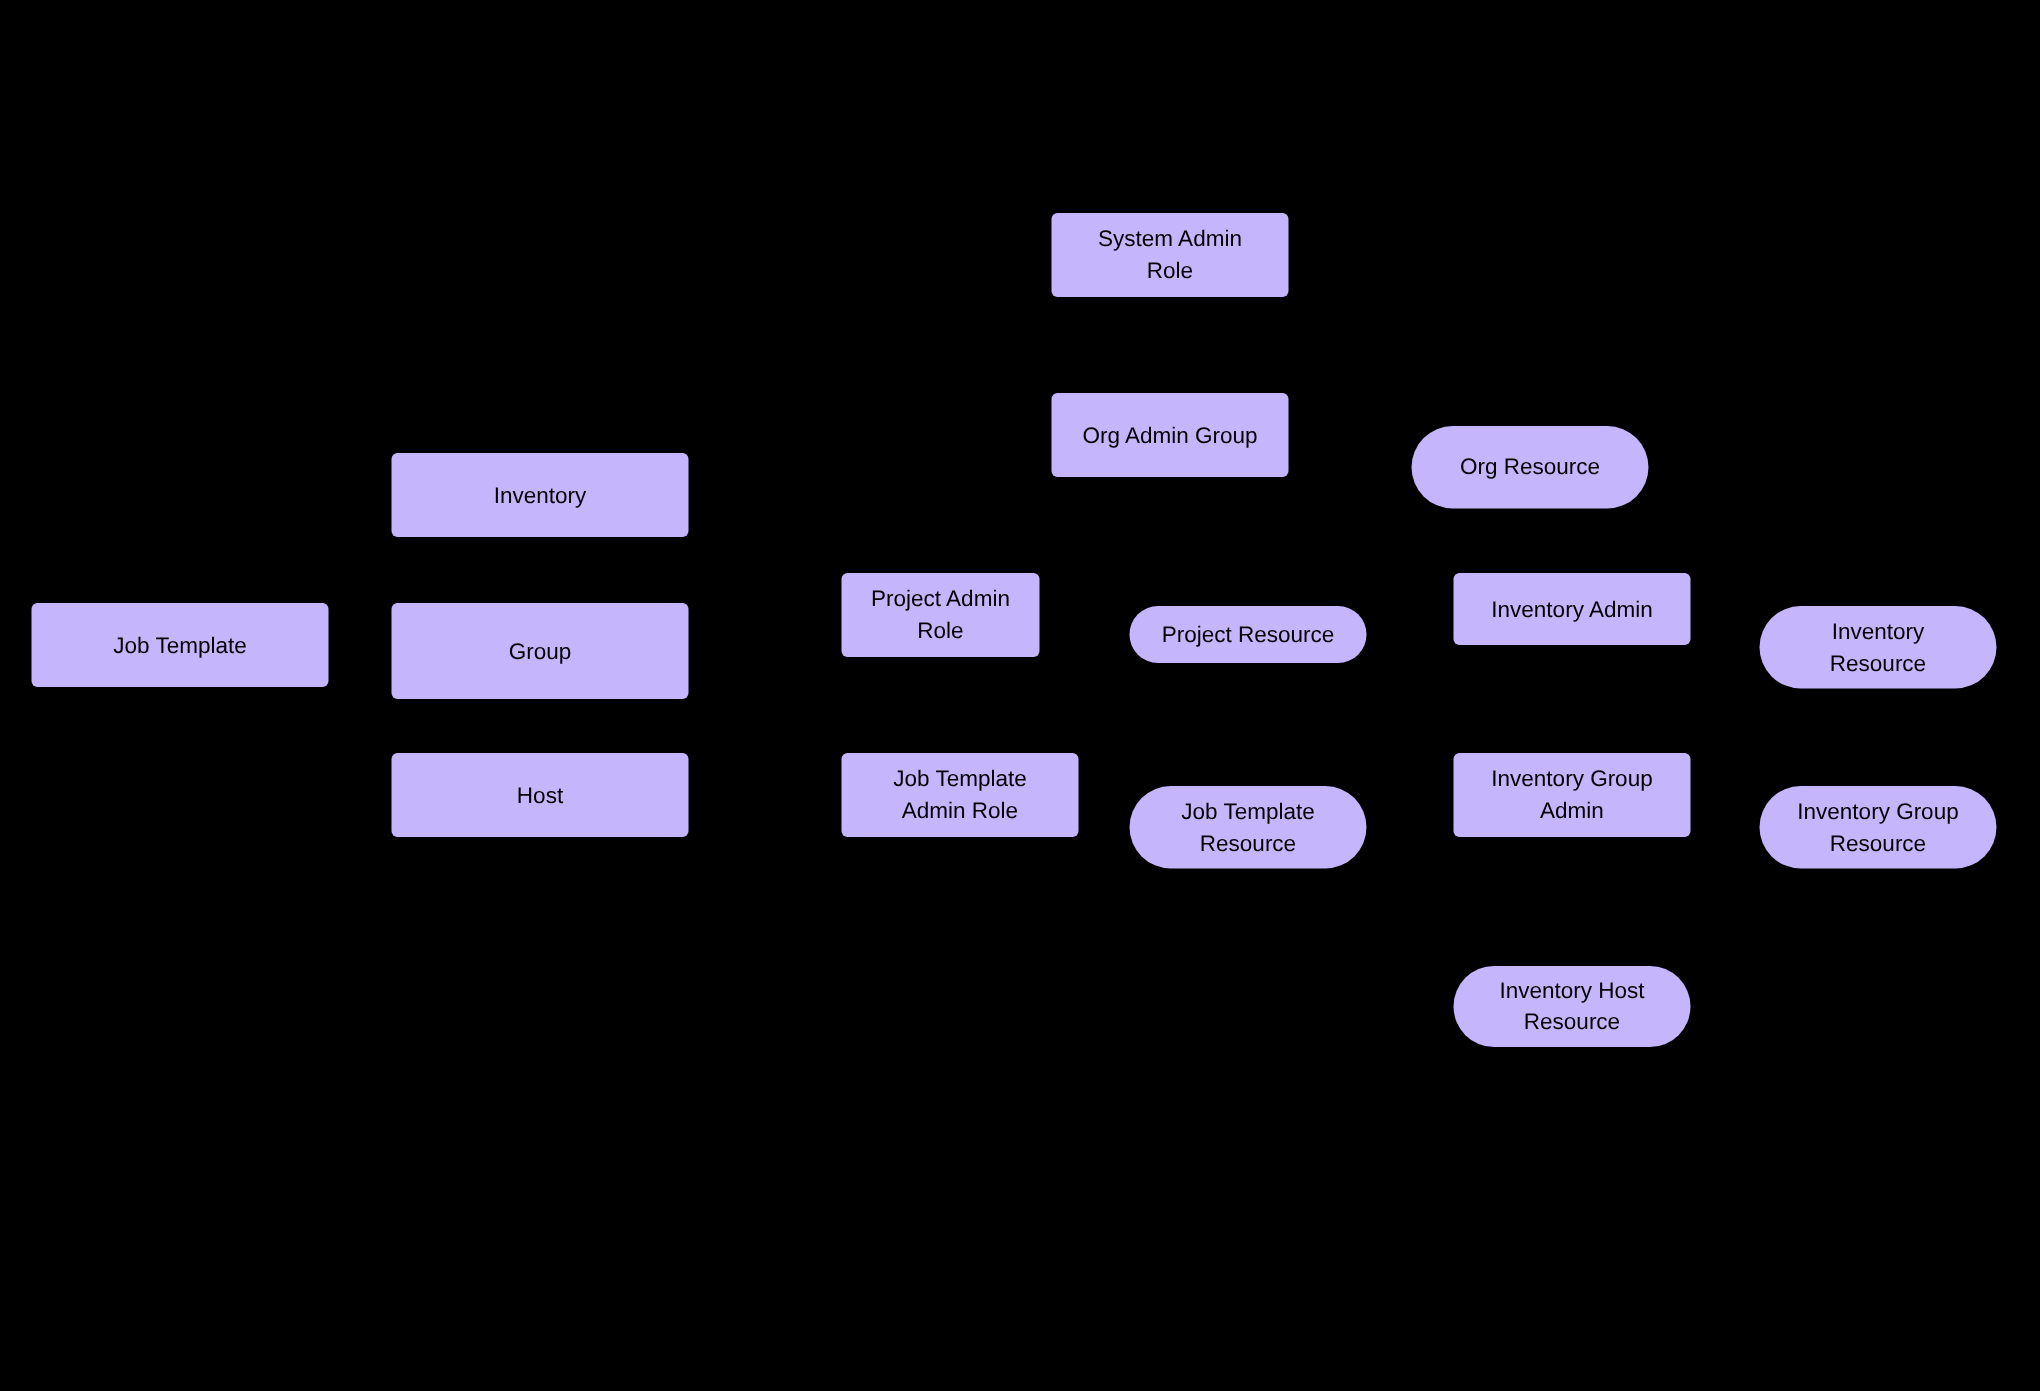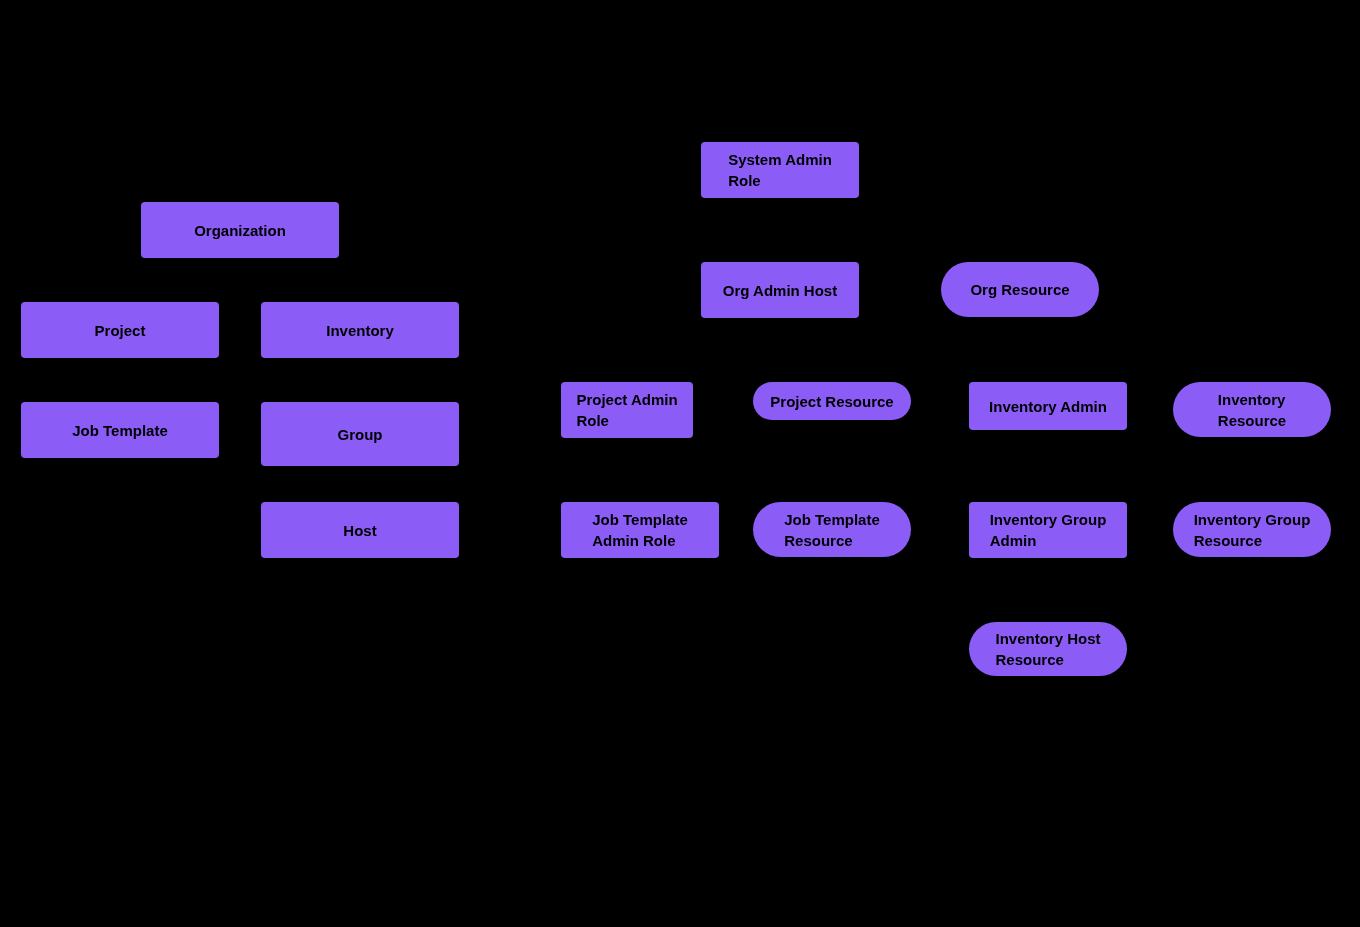--- a/index.html
+++ b/index.html
@@ -14,36 +14,36 @@
       overflow: hidden;
     }
     .canvas {
       position: relative;
       width: 1360px;
       height: 927px;
       background: #000000;
     }
     .node {
       position: absolute;
-      background: #8b5cf6;
+      background: #c4b5fd;
       color: #000000;
       display: flex;
       align-items: center;
       justify-content: center;
-      text-align: left;
+      text-align: center;
       font-size: 15px;
       line-height: 21px;
       box-sizing: border-box;
-      font-weight: bold;
     }
     .rect {
       border-radius: 4px;
     }
     .pill {
       border-radius: 28px;
+      margin-top: 22px;
     }
     .lbl {
       display: block;
       white-space: pre-line;
       padding: 0 8px;
     }
 
     
     .n-organization      { left: 141px;  top: 202px; width: 198px; height: 56px; }
     .n-project           { left: 21px;   top: 302px; width: 198px; height: 56px; }
@@ -64,45 +64,39 @@
     .n-job-template-resource    { left: 753px;  top: 502px; width: 158px; height: 55px; }
     .n-inventory-group-admin    { left: 969px;  top: 502px; width: 158px; height: 56px; }
     .n-inventory-group-resource { left: 1173px; top: 502px; width: 158px; height: 55px; }
     .n-inventory-host-resource  { left: 969px;  top: 622px; width: 158px; height: 54px; }
   </style>
 </head>
 <body>
 
 <div class="canvas">
 
-  <div class="node rect n-organization">
-    <span class="lbl">Organization</span>
-  </div>
-  <div class="node rect n-project">
-    <span class="lbl">Project</span>
-  </div>
   <div class="node rect n-inventory">
     <span class="lbl">Inventory</span>
   </div>
   <div class="node rect n-job-template">
     <span class="lbl">Job Template</span>
   </div>
   <div class="node rect n-group">
     <span class="lbl">Group</span>
   </div>
   <div class="node rect n-host">
     <span class="lbl">Host</span>
   </div>
 
   <div class="node rect n-system-admin-role">
     <span class="lbl">System Admin
 Role</span>
   </div>
   <div class="node rect n-org-admin-role">
-    <span class="lbl">Org Admin Host</span>
+    <span class="lbl">Org Admin Group</span>
   </div>
   <div class="node pill n-org-resource">
     <span class="lbl">Org Resource</span>
   </div>
   <div class="node rect n-project-admin-role">
     <span class="lbl">Project Admin
 Role</span>
   </div>
   <div class="node pill n-project-resource">
     <span class="lbl">Project Resource</span>

